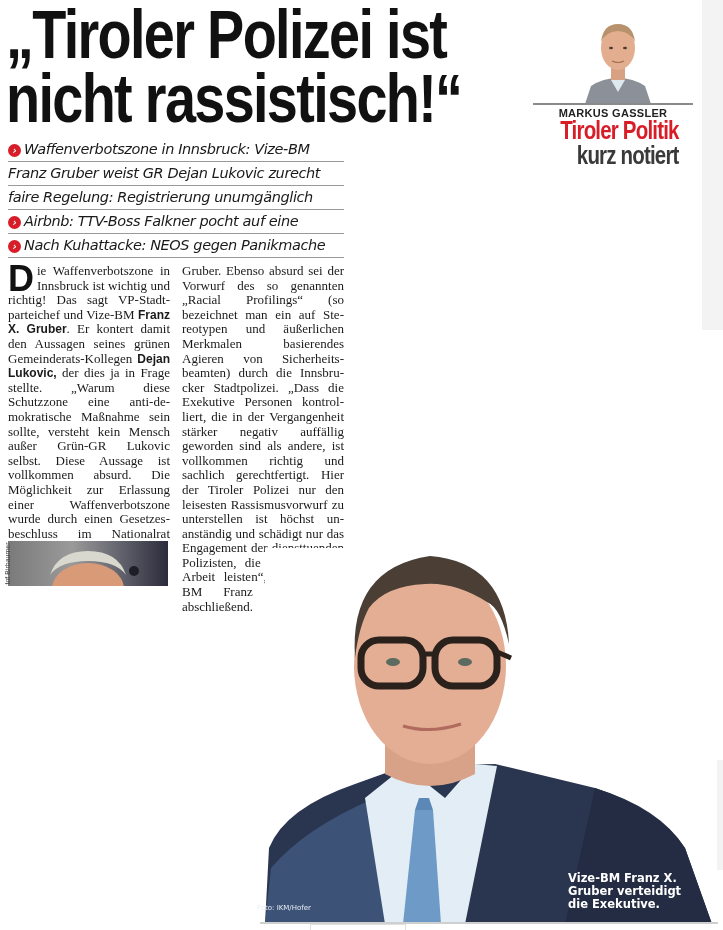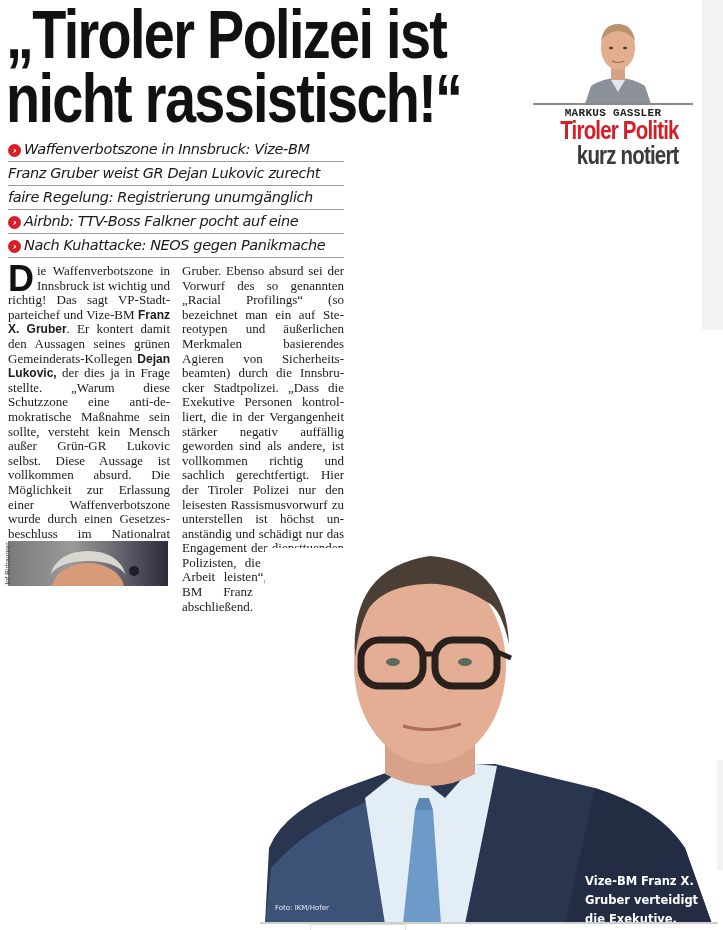--- a/index.html
+++ b/index.html
@@ -17,21 +17,21 @@
 
     
     .columnist { position: absolute; left: 533px; top: 0; width: 160px; height: 175px; }
     .columnist-photo {
       position: absolute; left: 50px; top: 12px; width: 70px; height: 92px;
       overflow: hidden;
     }
     .columnist-rule { position: absolute; left: 0; top: 103px; width: 160px; height: 2px; background: #8a8a8a; }
     .columnist-name {
       position: absolute; left: 0; top: 107px; width: 160px; text-align: center;
-      font-family: Liberation Mono, monospace; font-size: 11px; font-weight: 700;
+      font-family: Liberation Sans, sans-serif; font-size: 11px; font-weight: 700;
       letter-spacing: 0.3px; color: #222;
     }
     .columnist-title {
       position: absolute; left: 0; top: 118px; width: 160px; text-align: right;
       font-family: "Liberation Sans", sans-serif; font-weight: 700; font-size: 25px;
       line-height: 25px; letter-spacing: -1px;
     }
     .columnist-title .t1 { color: #d71e28; display: block; transform: scaleX(0.82); }
     .columnist-title .t2 { color: #3a3a3a; display: block; transform: scaleX(0.82); }
     .side-stripe { position: absolute; left: 702px; top: 0; width: 21px; height: 330px; background: #f3f3f3; }
@@ -72,25 +72,25 @@
     }
     .credit-vertical {
       position: absolute; left: -14px; top: 560px; font-family: "Liberation Sans", sans-serif;
       font-size: 7px; color: #444; transform: rotate(-90deg); transform-origin: center;
       white-space: nowrap;
     }
 
     
     .main-photo { position: absolute; left: 265px; top: 548px; width: 452px; height: 376px; overflow: hidden; }
     .photo-caption {
-      position: absolute; left: 585px; top: 872px; font-family: "DejaVu Sans", sans-serif;
-      font-size: 11.5px; line-height: 19px; font-weight: 700; color: #fff; width: 120px;
+      position: absolute; left: 568px; top: 872px; font-family: "DejaVu Sans", sans-serif;
+      font-size: 11.5px; line-height: 13px; font-weight: 700; color: #fff; width: 120px;
     }
     .photo-credit {
-      position: absolute; left: 275px; top: 904px; font-family: "DejaVu Sans", sans-serif;
+      position: absolute; left: 257px; top: 904px; font-family: "DejaVu Sans", sans-serif;
       font-size: 7px; color: #e8eef6;
     }
     .bottom-rule { position: absolute; left: 260px; top: 922px; width: 458px; height: 2px; background: #cfcfcf; }
     .bottom-tab { position: absolute; left: 310px; top: 924px; width: 96px; height: 6px; background: #fff; border: 1px solid #e0e0e0; border-bottom: none; }
   </style>
 </head>
 <body>
 
 <h1 class="headline">
   <span class="line">„Tiroler Polizei ist</span>

